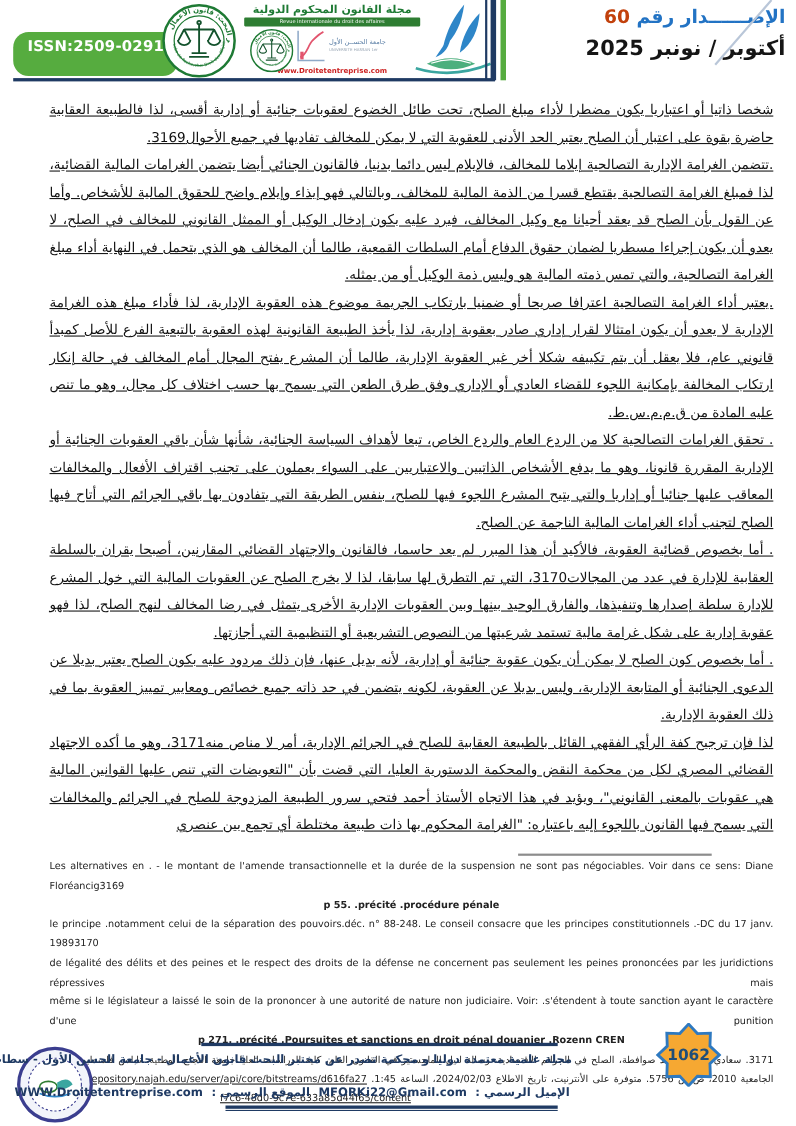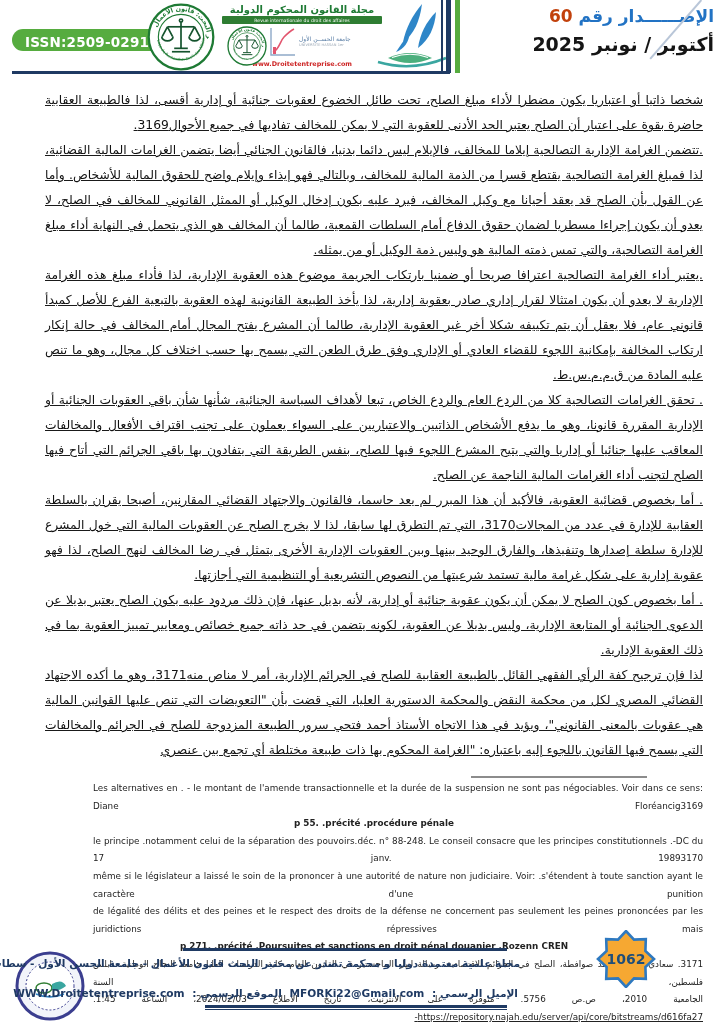--- a/index.html
+++ b/index.html
@@ -5,21 +5,21 @@
   * { margin:0; padding:0; box-sizing:border-box; }
   html,body { background:#e8e8e8; }
   .page {
     position:relative; width:724px; height:1024px; margin:0 auto;
     background:#ffffff; overflow:hidden;
     font-family:"DejaVu Sans", sans-serif; color:#1a1a1a;
   }
 
   
   .issn-pill {
-    position:absolute; left:12px; top:29px; height:22px;
+    position:absolute; left:12px; top:29px; height:40px;
     background:#56ac3f; color:#ffffff; border-radius:14px;
     font-size:13.5px; font-weight:bold; line-height:27px; padding:0 13px;
     letter-spacing:.2px;
   }
   .header-rule { position:absolute; left:12px; top:71px; width:438px; height:3px; background:#1f3a63; }
   .lab-logo-big  { position:absolute; left:147px; top:3px; width:68px; height:68px; }
   .lab-logo-small{ position:absolute; left:227px; top:26px; width:40px; height:40px; }
 
   .center-block { position:absolute; left:222px; top:4px; width:160px; }
   .journal-title { color:#1e7a34; font-weight:bold; font-size:10px; text-align:center; direction:rtl; white-space:nowrap; }
@@ -52,21 +52,21 @@
   .body-text p {
     font-size:12.3px; line-height:25px; text-align:justify; color:#111;
   }
 
   
   .fn-sep { position:absolute; left:471px; top:776px; width:176px; height:2px; background:#8c8c8c; }
   .footnotes { position:absolute; left:45px; top:780px; width:658px; }
   .fn-line { font-size:8.8px; line-height:17.6px; color:#222; }
   .fn-ltr { direction:ltr; }
   .fn-rtl { direction:rtl; }
-  .fn-just { text-align:justify; text-align-last:justify;margin-left:48px; }
+  .fn-just { text-align:justify; text-align-last:justify; }
   .fn-center { text-align:center;font-weight:bold; }
   .fn-url-line { direction:rtl; text-align:right; padding-left:155px; text-align:left; }
   .fn-underline { text-decoration:underline; }
 
   
   .footer-rule1 { position:absolute; left:183px; top:948px; width:324px; height:3px; background:#1f3a63; }
   .page-badge { position:absolute; left:596px; top:930px; width:60px; height:58px; }
   .stamp-logo { position:absolute; left:14px; top:950px; width:72px; height:72px; }
   .footer-text { position:absolute; left:100px; top:957px; width:420px; direction:rtl; text-align:center; color:#1f3a63; }
   .footer-line1 { font-size:10.6px; font-weight:bold; white-space:nowrap; }
@@ -177,22 +177,22 @@
     <p>. أما بخصوص قضائية العقوبة، فالأكيد أن هذا المبرر لم يعد حاسما، فالقانون والاجتهاد القضائي المقارنين، أصبحا يقران بالسلطة العقابية للإدارة في عدد من المجالات3170، التي تم التطرق لها سابقا، لذا لا يخرج الصلح عن العقوبات المالية التي خول المشرع للإدارة سلطة إصدارها وتنفيذها، والفارق الوحيد بينها وبين العقوبات الإدارية الأخرى يتمثل في رضا المخالف لنهج الصلح، لذا فهو عقوبة إدارية على شكل غرامة مالية تستمد شرعيتها من النصوص التشريعية أو التنظيمية التي أجازتها.</p>
     <p>. أما بخصوص كون الصلح لا يمكن أن يكون عقوبة جنائية أو إدارية، لأنه بديل عنها، فإن ذلك مردود عليه بكون الصلح يعتبر بديلا عن الدعوى الجنائية أو المتابعة الإدارية، وليس بديلا عن العقوبة، لكونه يتضمن في حد ذاته جميع خصائص ومعايير تمييز العقوبة بما في ذلك العقوبة الإدارية.</p>
     <p>لذا فإن ترجيح كفة الرأي الفقهي القائل بالطبيعة العقابية للصلح في الجرائم الإدارية، أمر لا مناص منه3171، وهو ما أكده الاجتهاد القضائي المصري لكل من محكمة النقض والمحكمة الدستورية العليا، التي قضت بأن "التعويضات التي تنص عليها القوانين المالية هي عقوبات بالمعنى القانوني"، ويؤيد في هذا الاتجاه الأستاذ أحمد فتحي سرور الطبيعة المزدوجة للصلح في الجرائم والمخالفات التي يسمح فيها القانون باللجوء إليه باعتباره: "الغرامة المحكوم بها ذات طبيعة مختلطة أي تجمع بين عنصري</p>
   </div>
 
   <div class="fn-sep"></div>
   <div class="footnotes">
     <div class="fn-line fn-ltr fn-just">Les alternatives en . - le montant de l'amende transactionnelle et la durée de la suspension ne sont pas négociables. Voir dans ce sens: Diane Floréancig3169</div>
     <div class="fn-line fn-ltr fn-center">p 55. .précité .procédure pénale</div>
     <div class="fn-line fn-ltr fn-just">le principe .notamment celui de la séparation des pouvoirs.déc. n° 88-248. Le conseil consacre que les principes constitutionnels .-DC du 17 janv. 19893170</div>
+    <div class="fn-line fn-ltr fn-just">de légalité des délits et des peines et le respect des droits de la défense ne concernent pas seulement les peines prononcées par les juridictions répressives mais</div>
     <div class="fn-line fn-ltr fn-just">même si le législateur a laissé le soin de la prononcer à une autorité de nature non judiciaire. Voir: .s'étendent à toute sanction ayant le caractère d'une punition</div>
-    <div class="fn-line fn-ltr fn-just">de légalité des délits et des peines et le respect des droits de la défense ne concernent pas seulement les peines prononcées par les juridictions répressives mais</div>
     <div class="fn-line fn-ltr fn-center">p 271. .précité .Poursuites et sanctions en droit pénal douanier .Rozenn CREN</div>
     <div class="fn-line fn-rtl fn-just">3171. سعادي عارف محمد صوافطة، الصلح في الجرائم الاقتصادية، رسالة لنيل الماجستير في القانون العام، كلية الدراسات العليا جامعة النجاح الوطنية، نابلس فلسطين، السنة</div>
     <div class="fn-line fn-rtl fn-just">
       <span>الجامعية 2010، ص.ص 5756. متوفرة على الأنترنيت، تاريخ الاطلاع 2024/02/03، الساعة 1:45.</span>
       <span class="fn-underline">https://repository.najah.edu/server/api/core/bitstreams/d616fa27-</span>
     </div>
     <div class="fn-line fn-url-line">
       <span class="fn-underline">f7c6-48d0-9c7e-633a85d44f65/content</span>
     </div>
   </div>

